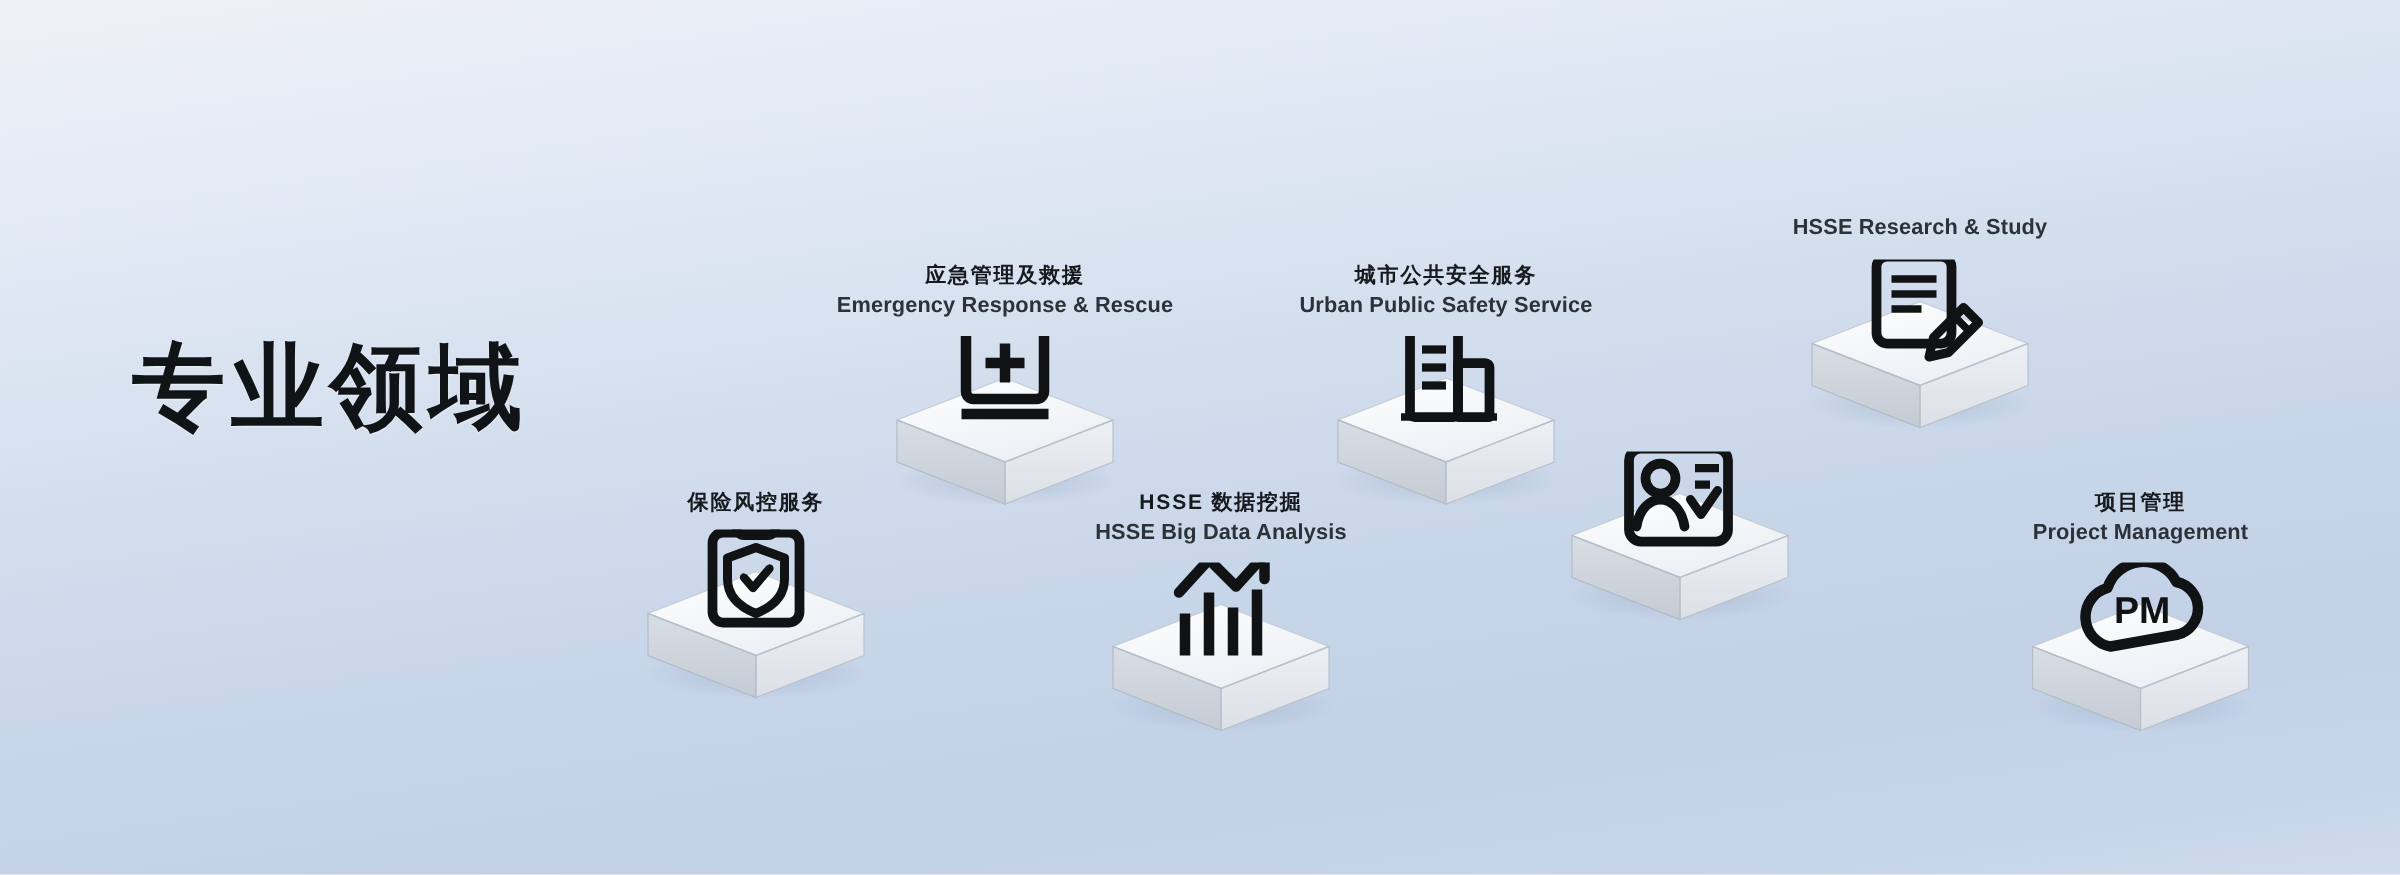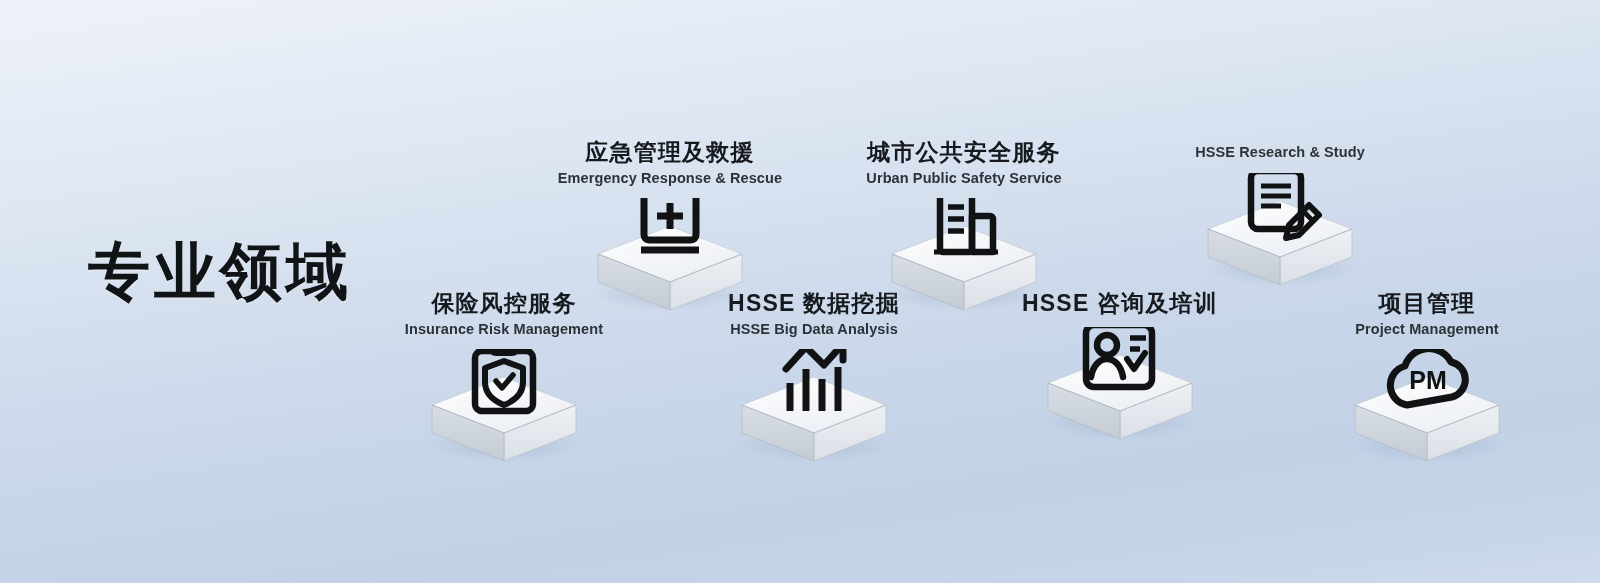--- a/index.html
+++ b/index.html
@@ -33,40 +33,40 @@
     position: absolute;
     left: 88px;
     top: 228px;
     font-size: 62px;
     font-weight: bold;
     letter-spacing: 4px;
     color: #111417;
     line-height: 1;
     white-space: nowrap;
     text-shadow: 0 1px 1px rgba(255,255,255,0.55);
-    margin-top: 13px;
   }
 
   
   .item {
     position: absolute;
     width: 260px;
     text-align: center;
   }
   .item-label {
     width: 100%;
     user-select: none;
   }
   .label-cn {
-    font-size: 23px;
+    font-size: 14px;
     font-weight: bold;
     color: #16191d;
     line-height: 1.12;
     letter-spacing: 1.2px;
     white-space: nowrap;
+    margin-top: 36px;
   }
   .label-en {
     font-size: 14.5px;
     font-weight: bold;
     color: #2c3237;
     line-height: 1.35;
     margin-top: 3px;
     letter-spacing: 0.1px;
     white-space: nowrap;
   }
@@ -231,21 +231,20 @@
       <line x1="111" y1="37" x2="131" y2="37" stroke="#101214" stroke-width="5"></line>
       <path d="M139 56 l20 -20 l10 10 l-20 20 l-13 3 z" fill="none" stroke="#101214" stroke-width="6" stroke-linejoin="round"></path>
       <line x1="153" y1="42" x2="163" y2="52" stroke="#101214" stroke-width="5"></line>
             </g>
        </svg>
         </div>
       </div>
       <div class="item row-bot" style="left: 374px;">
         <div class="item-label">
           <div class="label-cn">保险风控服务</div>
-          <div class="label-en">Insurance Risk Management</div>
         </div>
         <div class="art">
   <svg class="pedestal" width="260" height="120" viewBox="0 0 260 120">
     <defs>
       <linearGradient id="pedTop" x1="0" y1="0" x2="0.6" y2="1">
         <stop offset="0%" stop-color="#ffffff"></stop>
         <stop offset="100%" stop-color="#eceff4"></stop>
       </linearGradient>
       <linearGradient id="pedLeft" x1="0" y1="0" x2="0" y2="1">
         <stop offset="0%" stop-color="#d9dee5"></stop>
@@ -322,21 +321,20 @@
       <line x1="138" y1="34" x2="138" y2="66" stroke="#101214" stroke-width="7"></line>
       <line x1="154" y1="22" x2="154" y2="66" stroke="#101214" stroke-width="7"></line>
       <polyline points="102,24 122,2 140,20 158,0" fill="none" stroke="#101214" stroke-width="7" stroke-linecap="round" stroke-linejoin="round"></polyline>
       <polyline points="144,0 159,0 159,15" fill="none" stroke="#101214" stroke-width="7" stroke-linecap="round" stroke-linejoin="round"></polyline>
             </g>
        </svg>
         </div>
       </div>
       <div class="item row-bot" style="left: 990px;">
         <div class="item-label">
-          <div class="label-cn">HSSE 咨询及培训</div>
         </div>
         <div class="art">
   <svg class="pedestal" width="260" height="120" viewBox="0 0 260 120">
     <defs>
       <linearGradient id="pedTop" x1="0" y1="0" x2="0.6" y2="1">
         <stop offset="0%" stop-color="#ffffff"></stop>
         <stop offset="100%" stop-color="#eceff4"></stop>
       </linearGradient>
       <linearGradient id="pedLeft" x1="0" y1="0" x2="0" y2="1">
         <stop offset="0%" stop-color="#d9dee5"></stop>

